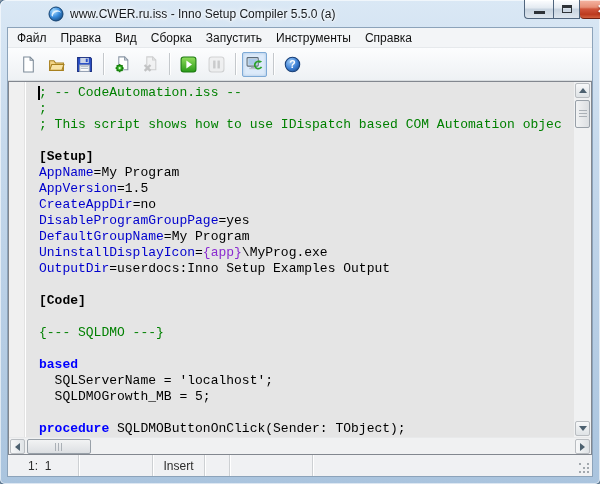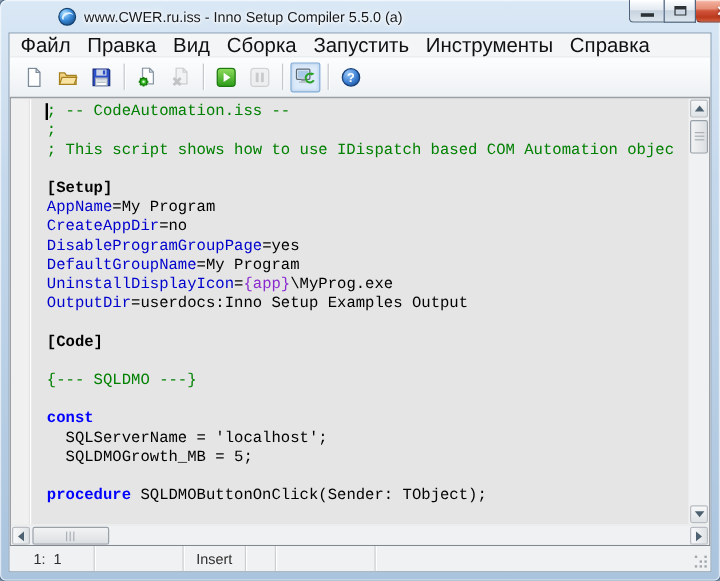--- a/index.html
+++ b/index.html
@@ -35,21 +35,21 @@
   .glyph-min{width:11px;height:3px;background:#2e3338;margin-top:7px;}
   .glyph-max{width:10px;height:8px;border:1px solid #2e3338;border-top-width:3px;background:transparent;}
   .glyph-close{color:#fff;font-size:12px;font-weight:bold;line-height:1;text-shadow:0 1px 2px rgba(90,10,0,.8);}
   
   .client{
     position:absolute;left:7px;right:7px;top:27px;bottom:7px;
     border:1px solid #8ca3ba;background:#f2f4f6;display:flex;flex-direction:column;overflow:hidden;
   }
   
   .menubar{height:20px;background:#f3f5f7;display:flex;align-items:center;padding-left:2px;border-bottom:1px solid #e6e9ec;flex:0 0 20px;}
-  .menu-item{font-size:17px;color:#111;padding:2px 7px;white-space:nowrap;}
+  .menu-item{font-size:12px;color:#111;padding:2px 7px;white-space:nowrap;}
   
   .toolbar{flex:0 0 33px;background:linear-gradient(180deg,#fcfdfe,#eef1f4);border-bottom:1px solid #d8dcdf;display:flex;align-items:center;padding-left:8px;}
   .tb-btn{width:25px;height:25px;margin-right:3px;display:flex;align-items:center;justify-content:center;border:1px solid transparent;border-radius:2px;}
   .tb-btn.pressed{background:#dceafa;border-color:#7eaad6;box-shadow:inset 0 0 3px rgba(90,140,190,.4);}
   .tb-btn.disabled{opacity:.5;filter:grayscale(1);}
   .tb-icon{width:17px;height:17px;display:block;}
   .tb-icon svg{width:17px;height:17px;display:block;}
   .tb-sep{width:1px;height:22px;background:#c4c8cc;box-shadow:1px 0 0 #fff;margin:0 6px 0 3px;}
   
   .editor-wrap{flex:1 1 auto;border:1px solid #82878f;background:#fff;position:relative;overflow:hidden;}
@@ -239,31 +239,32 @@
 
     <div class="editor-wrap">
       <div class="gutter"></div>
       <div class="code-area" id="codearea">
           <div class="code-line"><span class="caret"></span><span class="seg" style="color: rgb(0, 128, 0);">; -- CodeAutomation.iss --</span></div>
           <div class="code-line"><span class="seg" style="color: rgb(0, 128, 0);">;</span></div>
           <div class="code-line"><span class="seg" style="color: rgb(0, 128, 0);">; This script shows how to use IDispatch based COM Automation objec</span></div>
           <div class="code-line"></div>
           <div class="code-line"><span class="seg b" style="color: rgb(0, 0, 0);">[Setup]</span></div>
           <div class="code-line"><span class="seg" style="color: rgb(0, 0, 205);">AppName</span><span class="seg" style="color: rgb(0, 0, 0);">=My Program</span></div>
+          <div class="code-line"><span class="seg" style="color: rgb(0, 0, 205);">AppVersion</span><span class="seg" style="color: rgb(0, 0, 0);">=1.5</span></div>
           <div class="code-line"><span class="seg" style="color: rgb(0, 0, 205);">CreateAppDir</span><span class="seg" style="color: rgb(0, 0, 0);">=no</span></div>
           <div class="code-line"><span class="seg" style="color: rgb(0, 0, 205);">DisableProgramGroupPage</span><span class="seg" style="color: rgb(0, 0, 0);">=yes</span></div>
           <div class="code-line"><span class="seg" style="color: rgb(0, 0, 205);">DefaultGroupName</span><span class="seg" style="color: rgb(0, 0, 0);">=My Program</span></div>
           <div class="code-line"><span class="seg" style="color: rgb(0, 0, 205);">UninstallDisplayIcon</span><span class="seg" style="color: rgb(0, 0, 0);">=</span><span class="seg" style="color: rgb(138, 43, 208);">{app}</span><span class="seg" style="color: rgb(0, 0, 0);">\MyProg.exe</span></div>
           <div class="code-line"><span class="seg" style="color: rgb(0, 0, 205);">OutputDir</span><span class="seg" style="color: rgb(0, 0, 0);">=userdocs:Inno Setup Examples Output</span></div>
           <div class="code-line"></div>
           <div class="code-line"><span class="seg b" style="color: rgb(0, 0, 0);">[Code]</span></div>
           <div class="code-line"></div>
           <div class="code-line"><span class="seg" style="color: rgb(0, 128, 0);">{--- SQLDMO ---}</span></div>
           <div class="code-line"></div>
-          <div class="code-line"><span class="seg b" style="color: rgb(0, 0, 255);">const</span></div>
+          <div class="code-line"><span class="seg b" style="color: rgb(0, 0, 255);">based</span></div>
           <div class="code-line"><span class="seg" style="color: rgb(0, 0, 0);">  SQLServerName = 'localhost';</span></div>
           <div class="code-line"><span class="seg" style="color: rgb(0, 0, 0);">  SQLDMOGrowth_MB = 5;</span></div>
           <div class="code-line"></div>
           <div class="code-line"><span class="seg b" style="color: rgb(0, 0, 255);">procedure</span><span class="seg" style="color: rgb(0, 0, 0);"> SQLDMOButtonOnClick(Sender: TObject);</span></div>
         </div>
 
       <div class="vscroll">
         <div class="sbtn" style="top:0;left:0;">
             <span class="arr arr-up"></span>
           </div>

